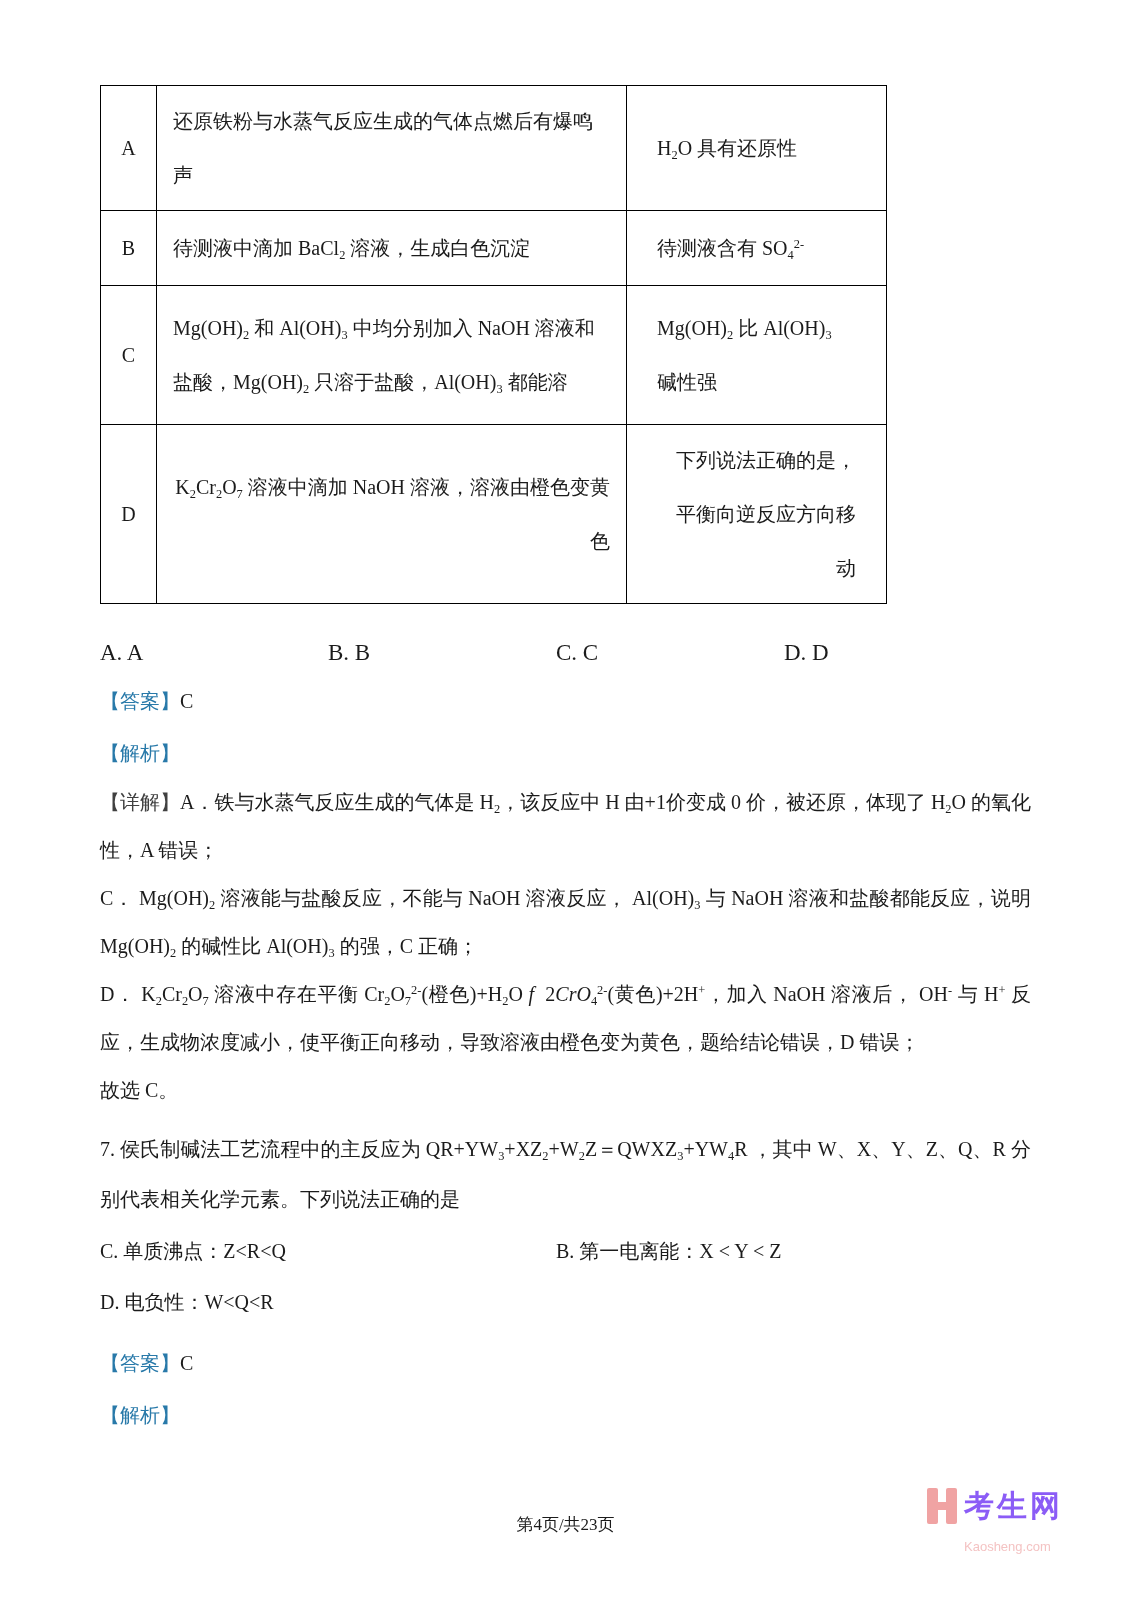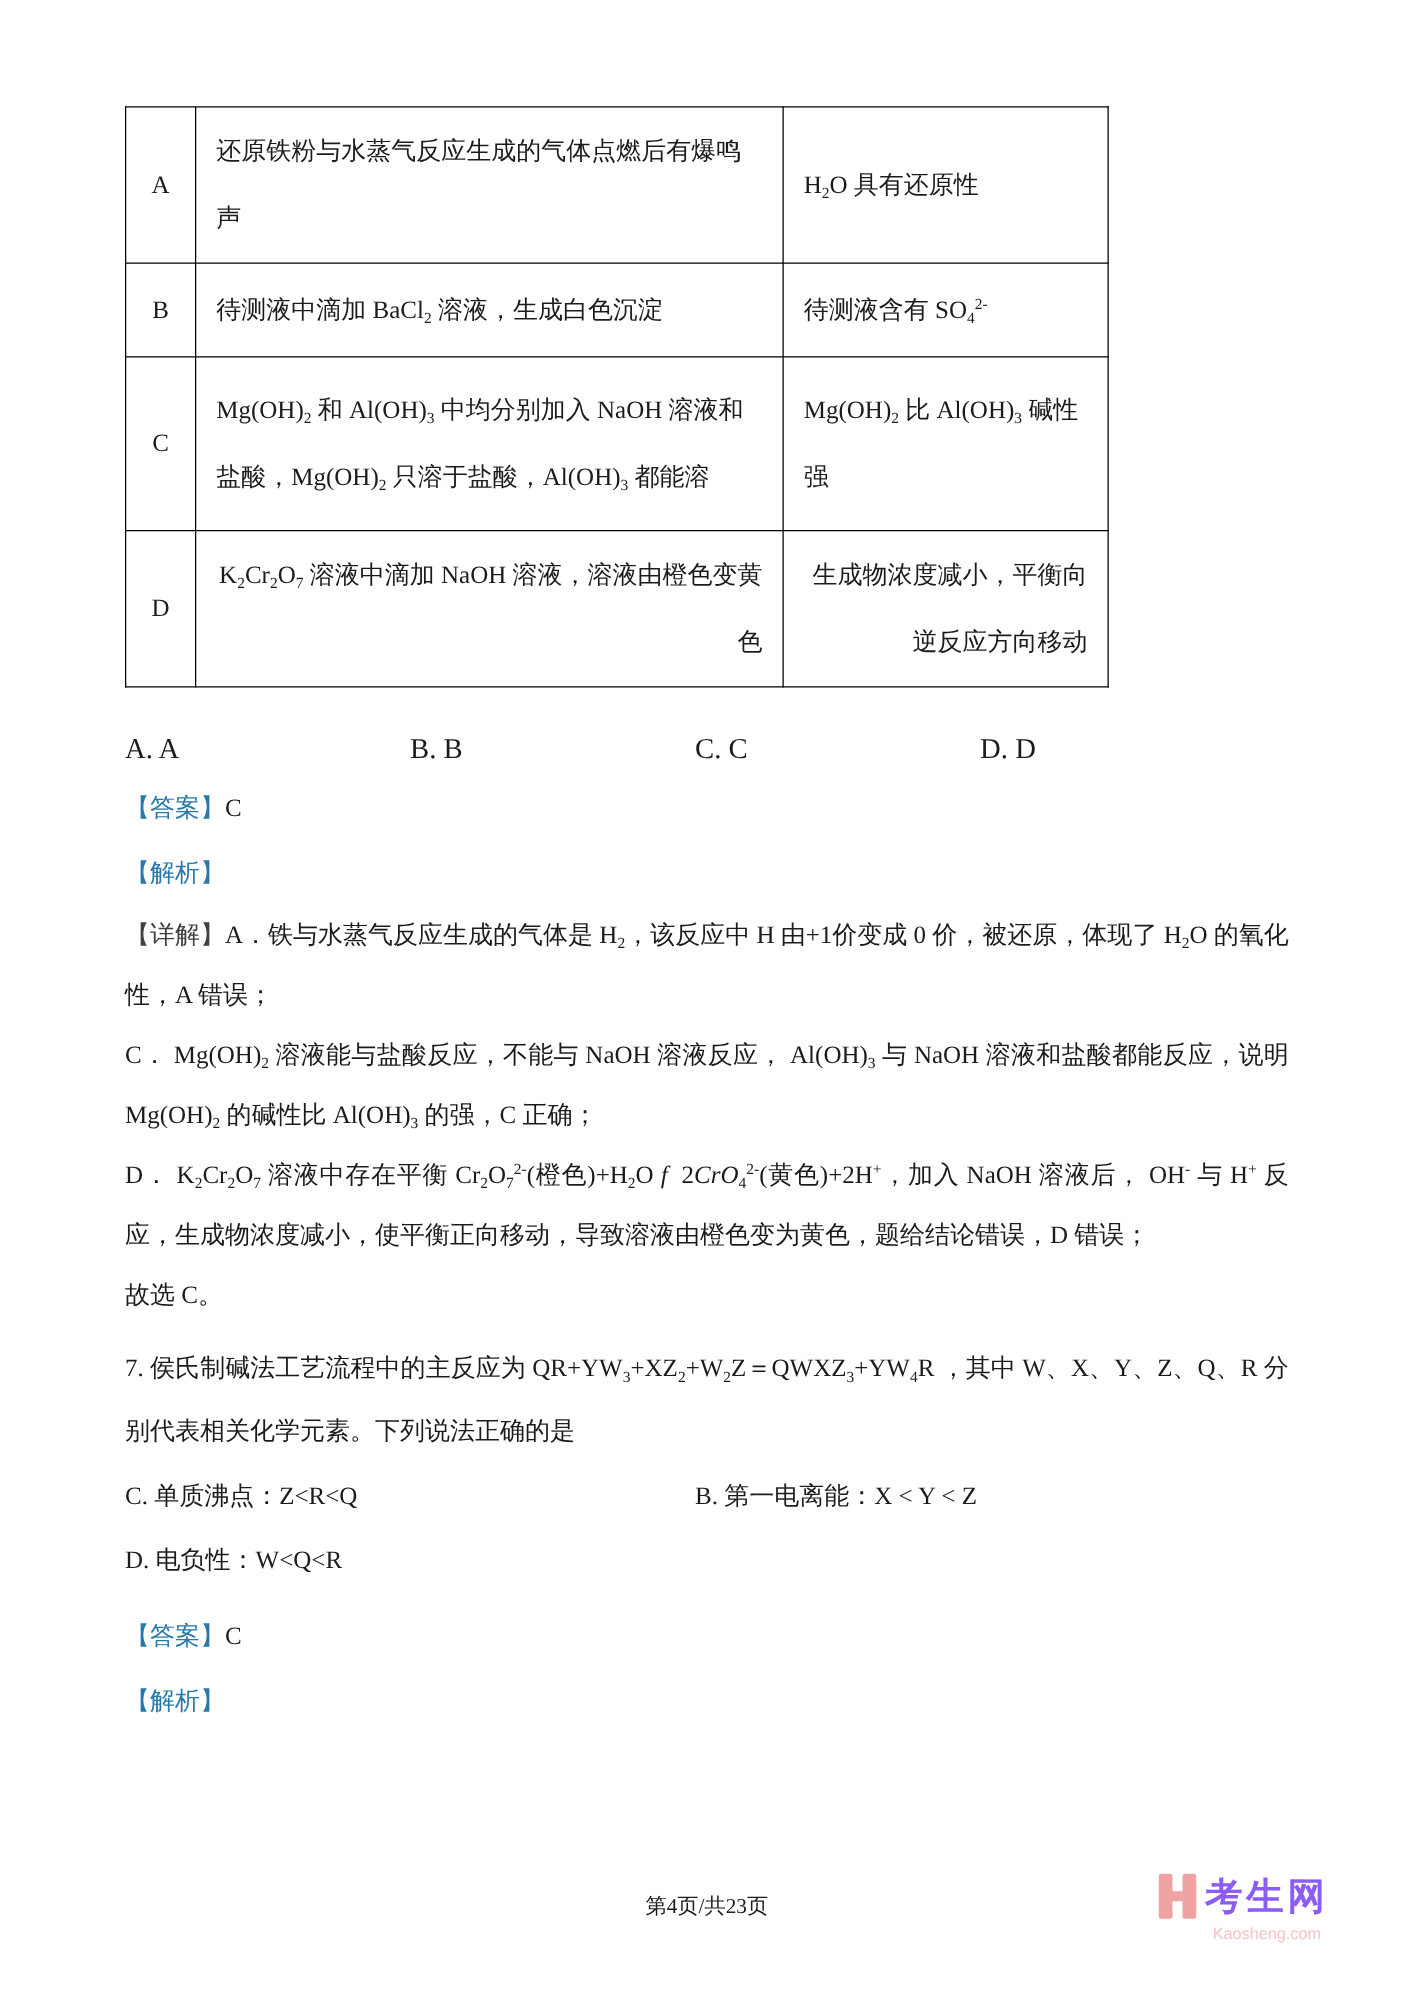--- a/index.html
+++ b/index.html
@@ -16,21 +16,21 @@
   
   table.qtable { border-collapse: collapse; width: 786px; table-layout: fixed; }
   .qtable td {
     border: 1.5px solid #000;
     font-size: 20px;
     line-height: 54px;
     vertical-align: middle;
   }
   .qtable .c1 { width: 56px; text-align: center; }
   .qtable .c2 { width: 470px; padding: 8px 16px; }
-  .qtable .c3 { width: 260px; padding: 8px 16px; }
+  .qtable .c3 { width: 260px; padding: 8px 30px; }
   tr.r0 td, tr.r1 td { height: 75px; }
   tr.r2 td { height: 139px; }
   tr.r3 td { height: 113px; text-align: right; }
 
   sub, sup { font-size: 62%; line-height: 0; }
   sub { vertical-align: -0.35em; }
   sup { vertical-align: 0.55em; }
 
   
   .optrow { display: flex; margin-top: 36px; font-size: 23px; }
@@ -78,21 +78,21 @@
   }
   .wm-logo { width: 30px; height: 36px; position: relative; margin-top: 2px; }
   .wm-bar { position: absolute; top: 0; bottom: 0; width: 11px; background: #f0a3a3; border-radius: 2px; }
   .wm-bar.b1 { left: 0; }
   .wm-bar.b2 { right: 0; }
   .wm-logo::after {
     content: ""; position: absolute; left: 5px; right: 5px; top: 14px; height: 8px;
     background: #f0a3a3;
   }
   .wm-brand { font-size: 30px; font-weight: bold; color: #8b5cf6; letter-spacing: 3px; font-family: "Liberation Sans", sans-serif; }
-  .wm-domain { font-size: 13px; color: #f4c3c3; text-align: center; margin-top: 1px; font-family: "Liberation Sans", sans-serif; }
+  .wm-domain { font-size: 13px; color: #f4c3c3; text-align: left; margin-top: 12px; font-family: "Liberation Sans", sans-serif; }
 </style>
 </head>
 <body>
 
 <div class="content">
 
   <table class="qtable">
     <tbody>
       <tr class="r0">
         <td class="c1">A</td>
@@ -105,21 +105,21 @@
         <td class="c3">待测液含有 SO<sub>4</sub><sup>2-</sup></td>
       </tr>
       <tr class="r2">
         <td class="c1">C</td>
         <td class="c2">Mg(OH)<sub>2</sub> 和 Al(OH)<sub>3</sub> 中均分别加入 NaOH 溶液和盐酸，Mg(OH)<sub>2</sub> 只溶于盐酸，Al(OH)<sub>3</sub> 都能溶</td>
         <td class="c3">Mg(OH)<sub>2</sub> 比 Al(OH)<sub>3</sub> 碱性强</td>
       </tr>
       <tr class="r3">
         <td class="c1">D</td>
         <td class="c2">K<sub>2</sub>Cr<sub>2</sub>O<sub>7</sub> 溶液中滴加 NaOH 溶液，溶液由橙色变黄色</td>
-        <td class="c3">生成物浓度减小，平衡向逆反应方向移动</td>
+        <td class="c3">下列说法正确的是，平衡向逆反应方向移动</td>
       </tr>
     </tbody>
   </table>
 
   <div class="optrow">
     <span class="opt">A. A</span>
     <span class="opt">B. B</span>
     <span class="opt">C. C</span>
     <span class="opt">D. D</span>
   </div>

